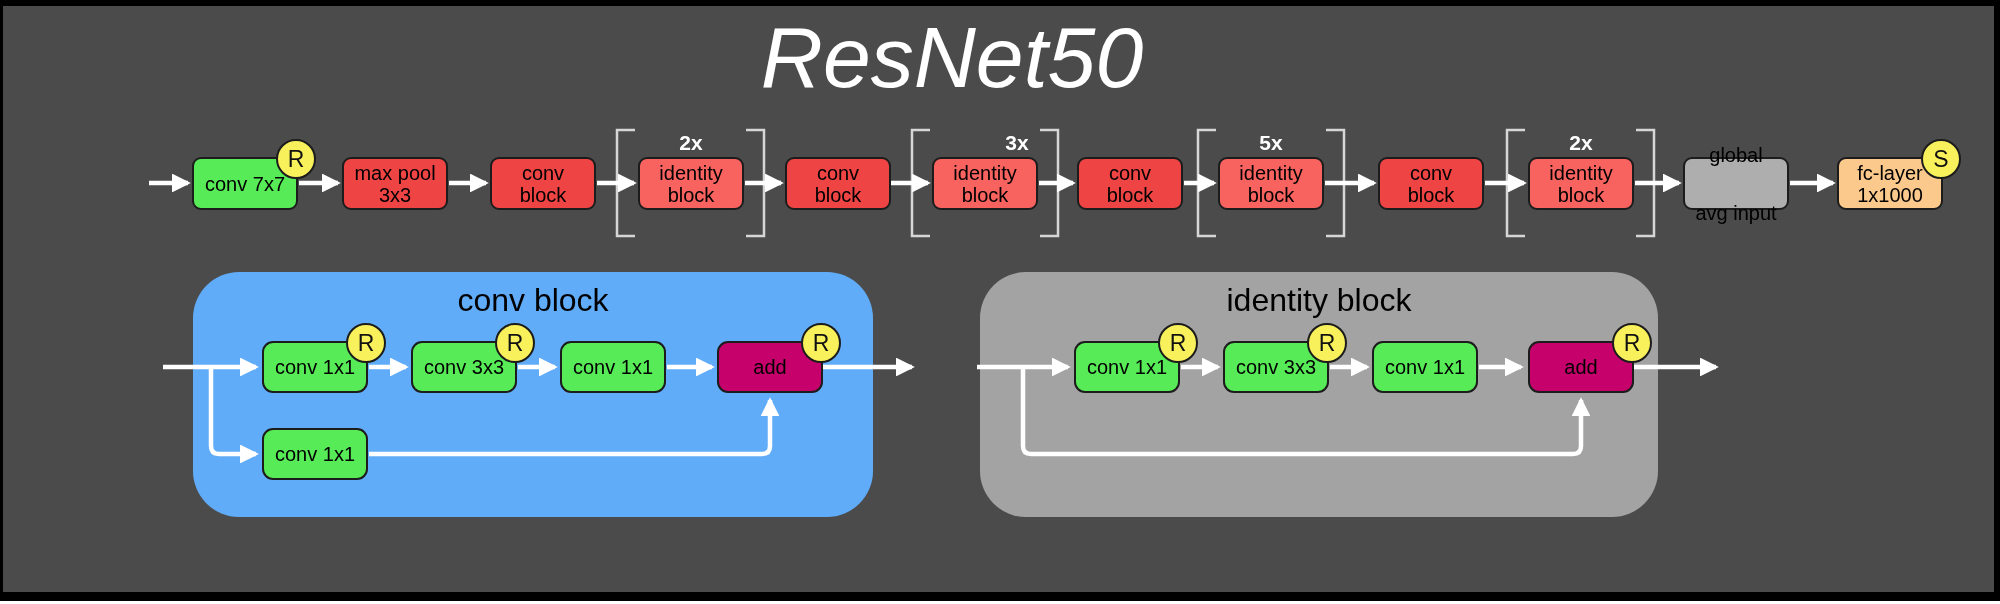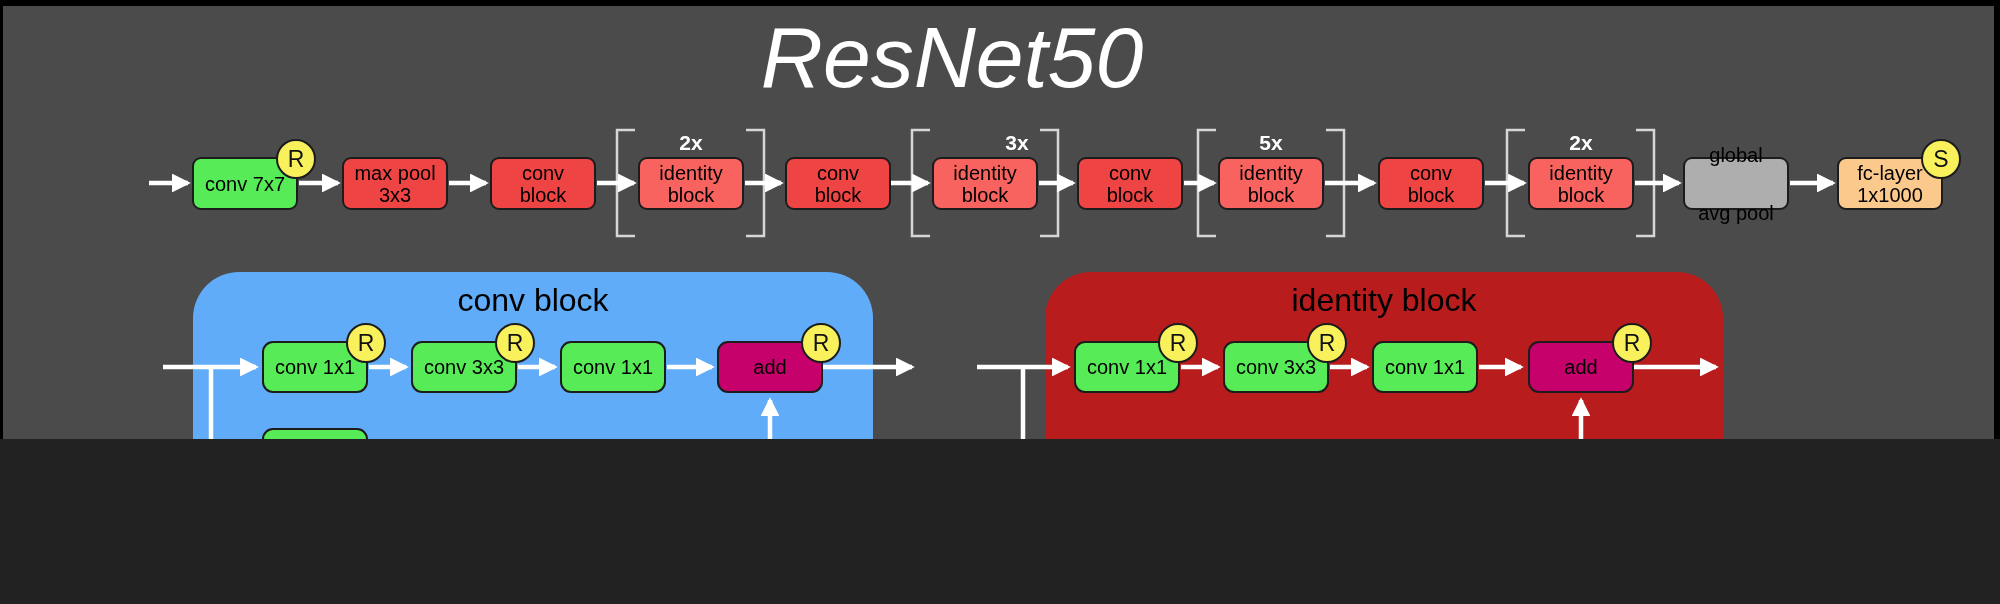--- a/index.html
+++ b/index.html
@@ -1,17 +1,17 @@
 <!DOCTYPE html>
 <html><head>
 <meta charset="utf-8">
 <style>
   html,body{margin:0;padding:0;background:#222;}
   .canvas{
-    position:relative;width:2000px;height:439px;background:#4b4b4b;
+    position:relative;width:2000px;height:604px;background:#4b4b4b;
     overflow:hidden;font-family:"Liberation Sans","DejaVu Sans",sans-serif;
     -webkit-font-smoothing:antialiased;
   }
   
   .edge{position:absolute;z-index:9;}
   .edge.top{left:0;top:0;width:2000px;height:6px;background:#000;}
   .edge.left{left:0;top:0;width:3px;height:604px;background:#000;}
   .edge.right{left:1994px;top:0;width:6px;height:604px;background:#000;}
   .edge.bottom-black{left:0;top:592px;width:2000px;height:9px;background:#000;}
   .edge.bottom-white{left:0;top:601px;width:2000px;height:3px;background:#fff;}
@@ -51,21 +51,21 @@
 
   
   .container{
     position:absolute;top:272px;height:245px;border-radius:46px;z-index:1;
   }
   .container .ctitle{
     position:absolute;top:10px;left:0;width:100%;text-align:center;
     font-size:32px;color:#000;
   }
   .container.blue-c{left:193px;width:680px;background:#61acf8;}
-  .container.red-c{left:1045px;width:678px;background:#b91c1c;}
+  .container.red-c{left:980px;width:678px;background:#a3a3a3;}
 
   svg.overlay{position:absolute;left:0;top:0;z-index:2;}
 </style>
 </head>
 <body>
 
 <div class="canvas">
 
   <div class="title">ResNet50</div>
 
@@ -170,21 +170,21 @@
   <div class="node blue" style="left:1378px">
     <span>conv</span>
     <span>block</span>
   </div>
   <div class="node red" style="left:1528px">
     <span>identity</span>
     <span>block</span>
   </div>
   <div class="node gray2" style="left:1683px">
     <span>global</span>
-    <span>avg pool</span>
+    <span>avg input</span>
   </div>
   <div class="node peach" style="left:1837px">
     <span>fc-layer</span>
     <span>1x1000</span>
     <span class="badge">S</span>
   </div>
 
   <div class="node inode green" style="left:262px">
     <span>conv 1x1</span>
     <span class="badge">R</span>

